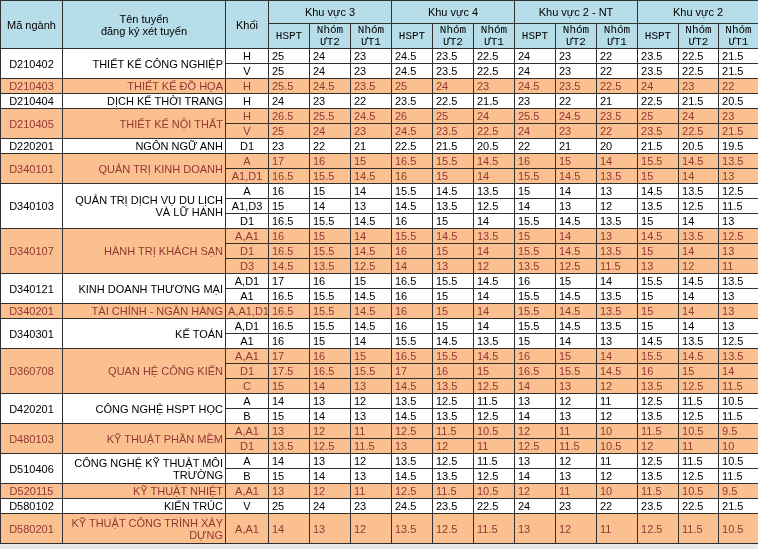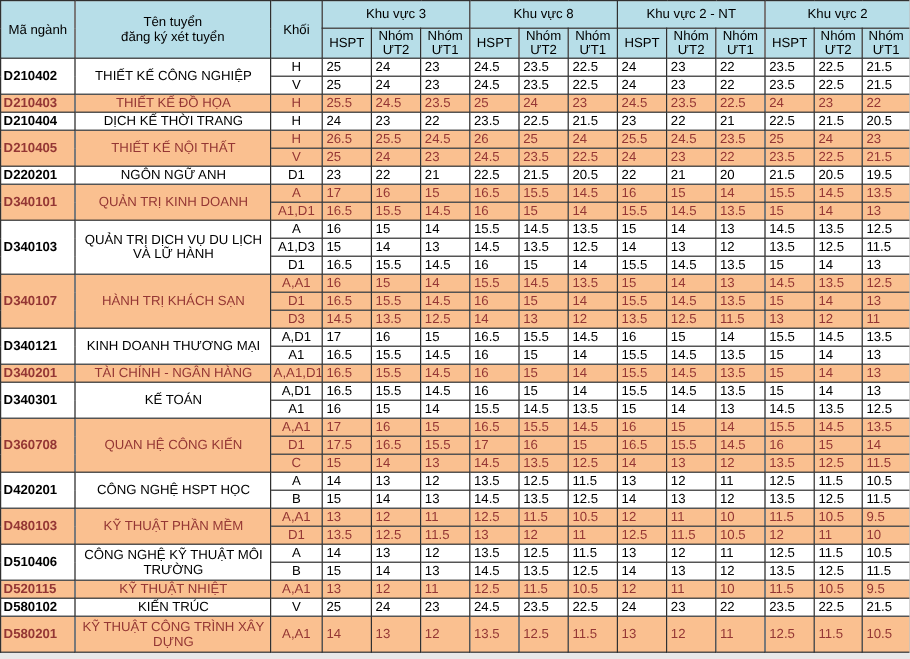--- a/index.html
+++ b/index.html
@@ -27,29 +27,29 @@
   }
   .score-table thead th {
     background: var(--header-bg, #b7dee8);
     color: #000;
     font-weight: normal;
     text-align: center;
     vertical-align: middle;
     line-height: 12px;
   }
   tr.group-row th { height: 23px; }
-  tr.sub-row th { height: 24px; }
+  tr.sub-row th { height: 24px; font-family: Liberation Mono, monospace; }
   .score-table tbody td {
     height: 15px;
     line-height: 12px;
     vertical-align: middle;
   }
   tbody tr.tall td { height: 30px; }
-  td.code  { text-align: left; font-weight: bold; }
-  td.name  { text-align: center; padding-left: 3px; }
+  td.code  { text-align: center; }
+  td.name  { text-align: right; padding-left: 3px; }
   td.khoi  { text-align: center; }
   td.score { text-align: left; padding-left: 3px; }
   tbody tr.white td { background: var(--row-white-bg, #ffffff); color: var(--row-white-text, #000000); }
   tbody tr.orange td { background: var(--row-orange-bg, #fac090); color: var(--row-orange-text, #943634); }
 </style>
 </head>
 <body>
 
 <div class="page">
   <table class="score-table">
@@ -69,21 +69,21 @@
       <col style="width:41px">
         <col style="width:40px">
         <col style="width:40px">
     </colgroup>
     <thead>
       <tr class="group-row">
         <th rowspan="2">Mã ngành</th>
         <th rowspan="2"><span>Tên tuyển</span><br><span>đăng ký xét tuyển</span></th>
         <th rowspan="2">Khối</th>
         <th colspan="3">Khu vực 3</th>
-        <th colspan="3">Khu vực 8</th>
+        <th colspan="3">Khu vực 4</th>
         <th colspan="3">Khu vực 2 - NT</th>
         <th colspan="3">Khu vực 2</th>
       </tr>
       <tr class="sub-row" id="sub-header-row">
           <th>HSPT</th>
           <th>Nhóm ƯT2</th>
           <th>Nhóm ƯT1</th>
           <th>HSPT</th>
           <th>Nhóm ƯT2</th>
           <th>Nhóm ƯT1</th>

